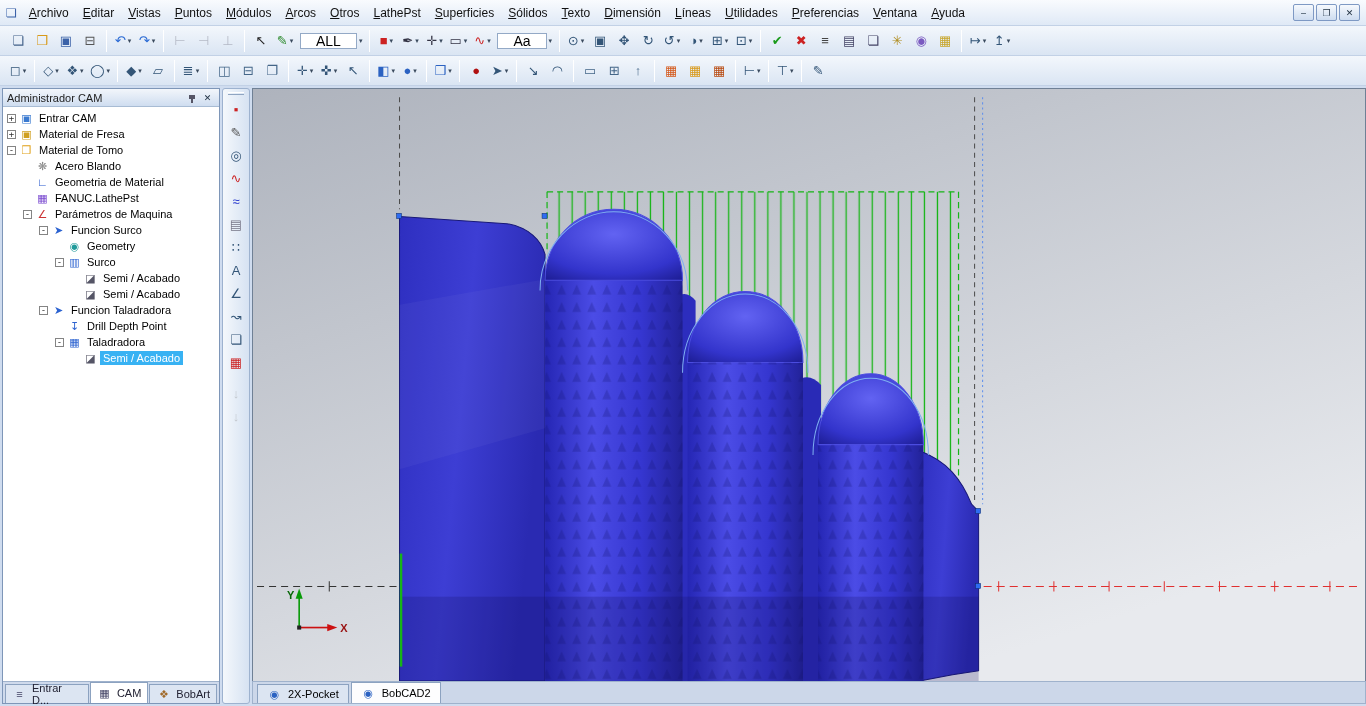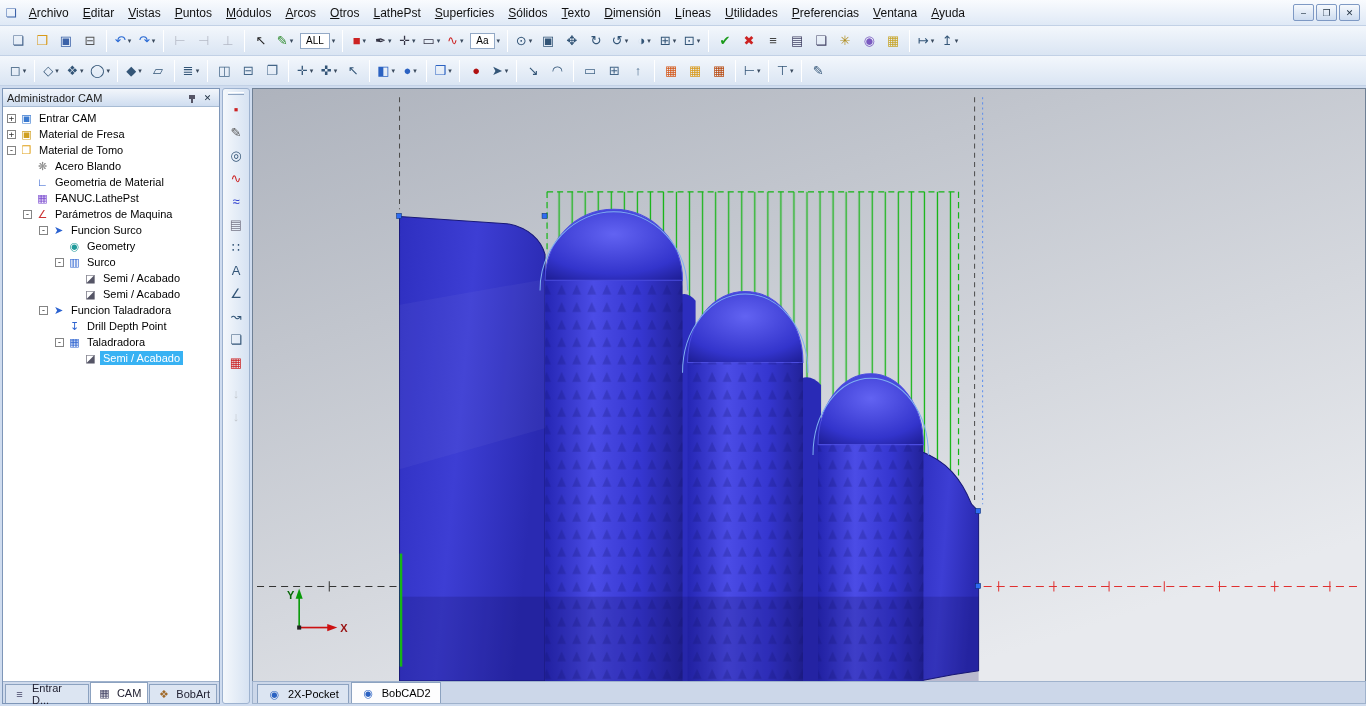--- a/index.html
+++ b/index.html
@@ -11,21 +11,21 @@
   .menu-items{display:flex;align-items:flex-start;}
   .menu-item{display:inline-block;font-size:12px;padding:4px 7px;color:#111;cursor:default;}
   .menu-item::first-letter{text-decoration:underline;}
   .win-controls{margin-left:auto;display:flex;gap:2px;padding-right:2px;}
   .win-btn{width:21px;height:17px;border:1px solid #7e99c4;border-radius:2px;background:linear-gradient(#f6f9fd,#cddcf0);display:inline-flex;align-items:center;justify-content:center;font-size:9px;color:#234;}
 
   .toolbar{height:30px;display:flex;align-items:center;background:linear-gradient(#f3f7fc,#dae5f3);border-bottom:1px solid #c2d1e6;padding:0 6px;}
   .tb-btn{height:24px;min-width:24px;padding:0 2px;display:inline-flex;align-items:center;justify-content:center;border:1px solid transparent;border-radius:2px;cursor:default;}
   .tb-btn.dis{opacity:.38;}
   .tb-glyph{font-size:13px;line-height:1;}
-  .tb-label{font-size:10px;border:1px solid #93a9c6;background:#fff;padding:1px 5px;line-height:12px;}
+  .tb-label{font-size:14px;border:1px solid #93a9c6;background:#fff;padding:1px 15px;line-height:12px;}
   .dd{font-size:7px;color:#3a4a5e;margin-left:2px;}
   .tb-sep{width:1px;height:22px;background:#b4c3d8;border-right:1px solid #fff;margin:0 4px;}
 
   .main{flex:1;display:flex;gap:2px;padding:2px 0 2px 2px;min-height:0;}
   .left-panel{width:218px;display:flex;flex-direction:column;background:#fff;border:1px solid #7e96b8;}
   .panel-header{height:18px;display:flex;align-items:center;background:linear-gradient(#f2f6fb,#cfddf0);border-bottom:1px solid #a8bcd4;padding:0 4px;font-size:11px;}
   .panel-title{flex:1;color:#222;}
   .ph-btn{width:15px;height:14px;display:inline-flex;align-items:center;justify-content:center;border:1px solid transparent;font-size:9px;color:#345;}
   .pin{position:relative;width:10px;height:10px;}
   .pin::before{content:'';position:absolute;left:1px;top:2px;width:6px;height:4px;background:#556;}

